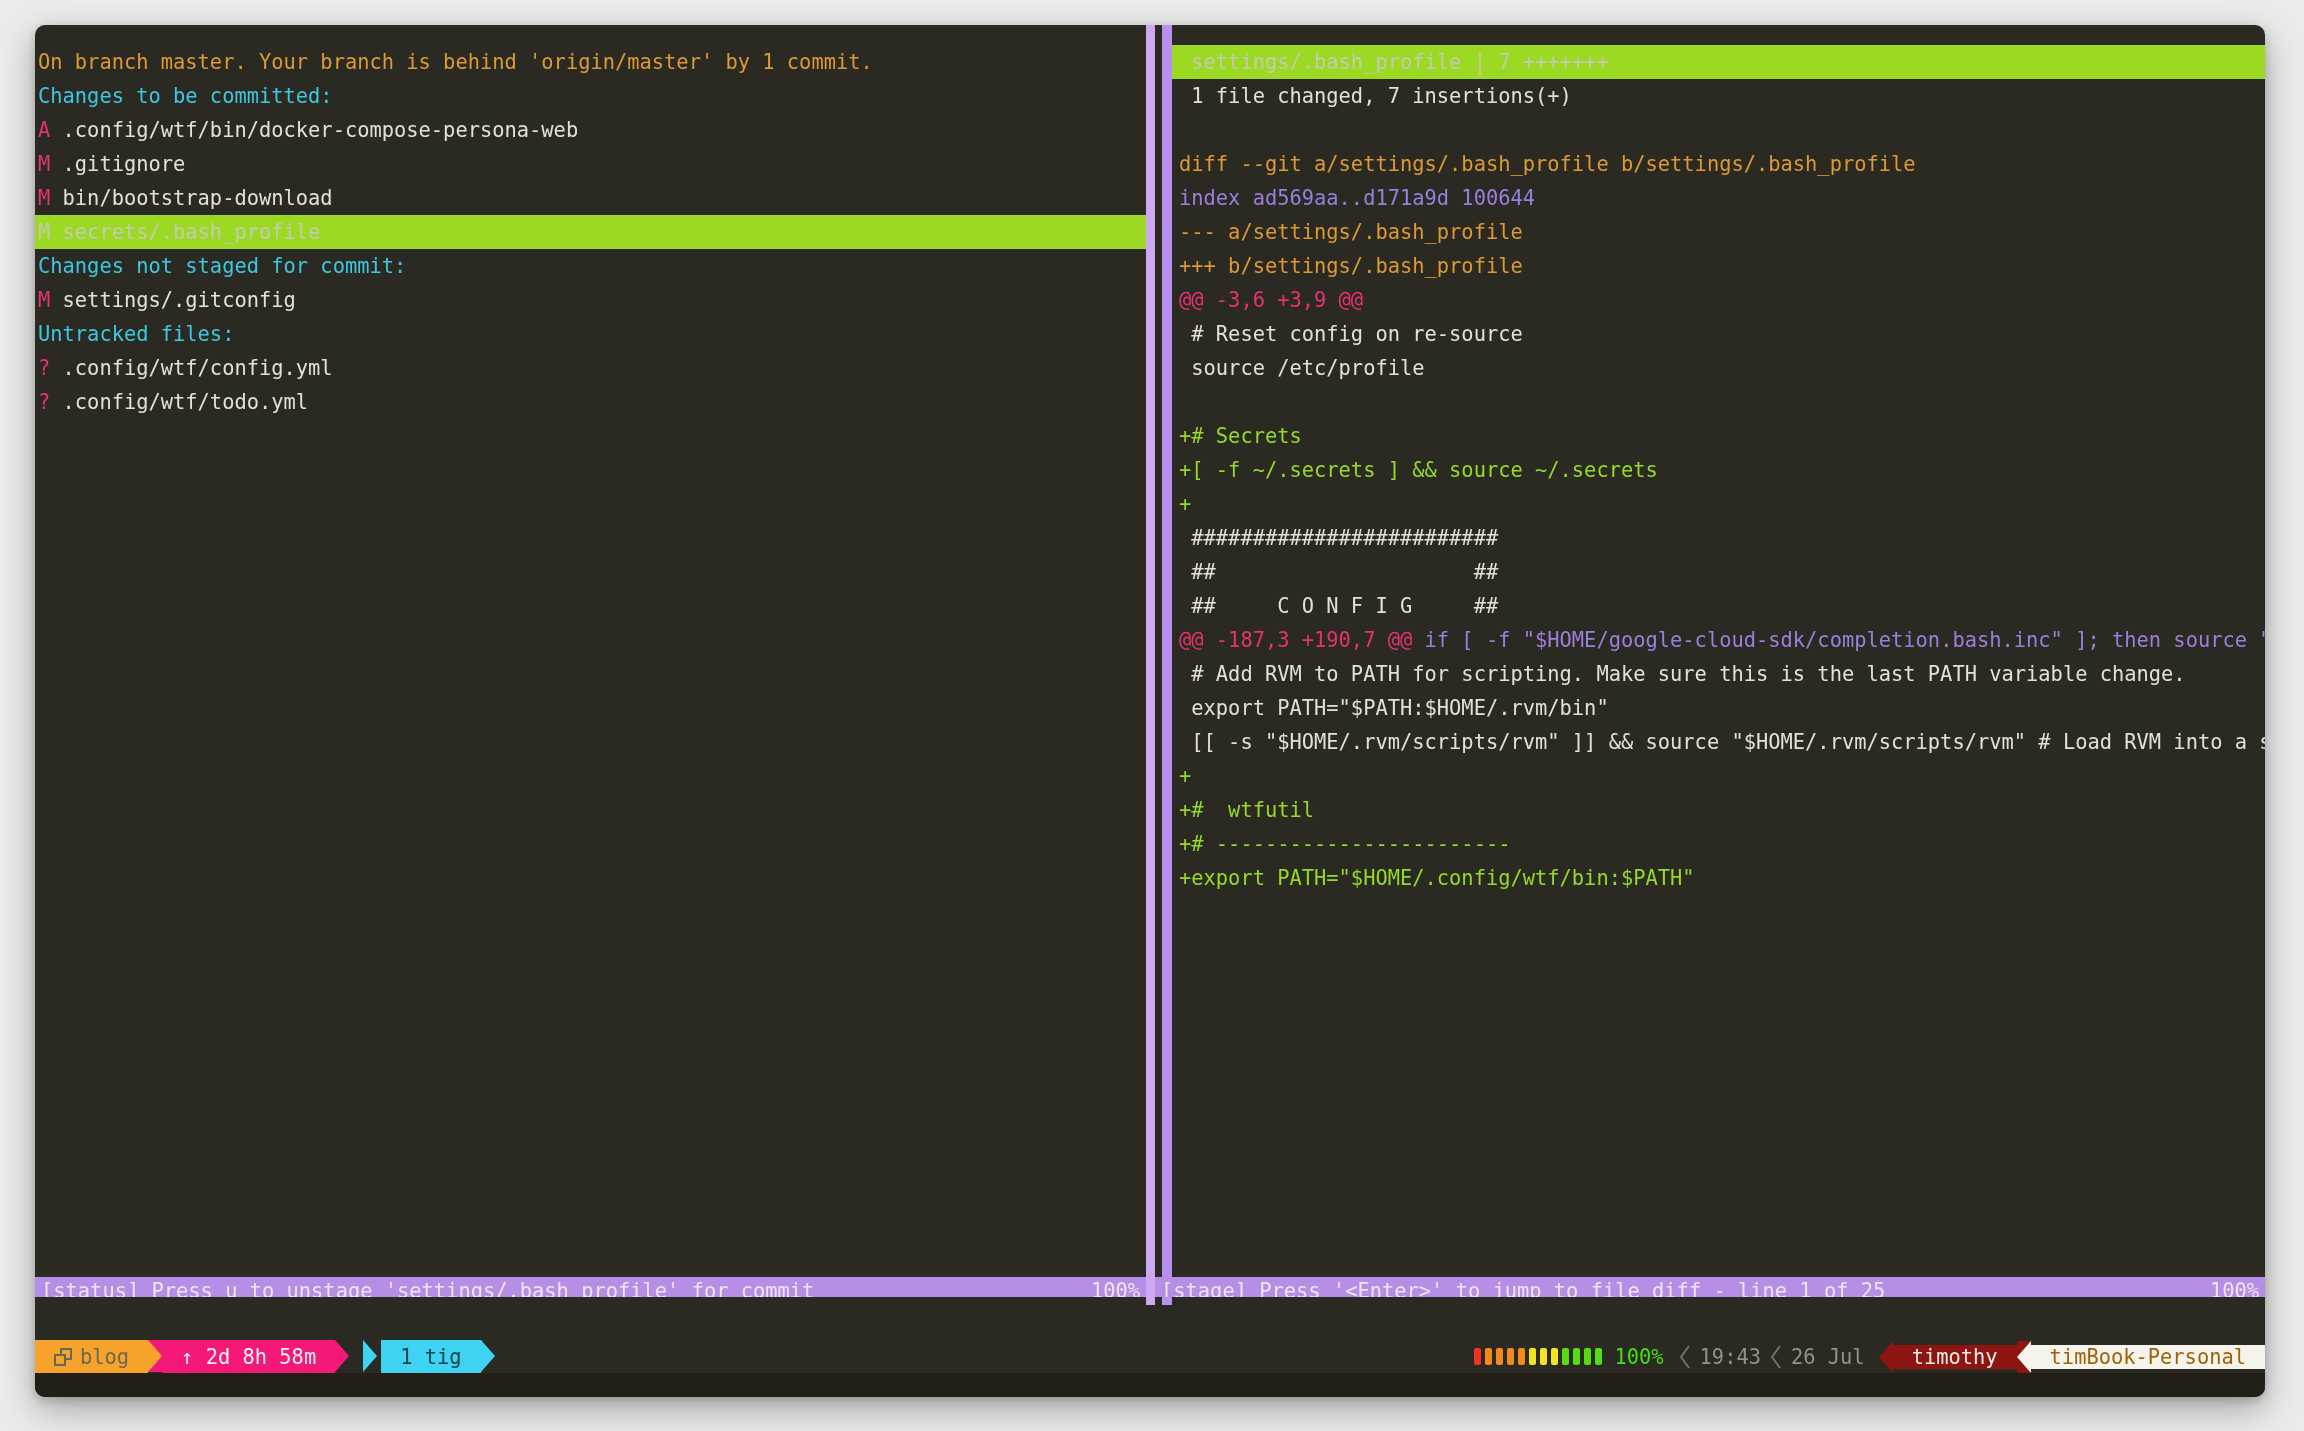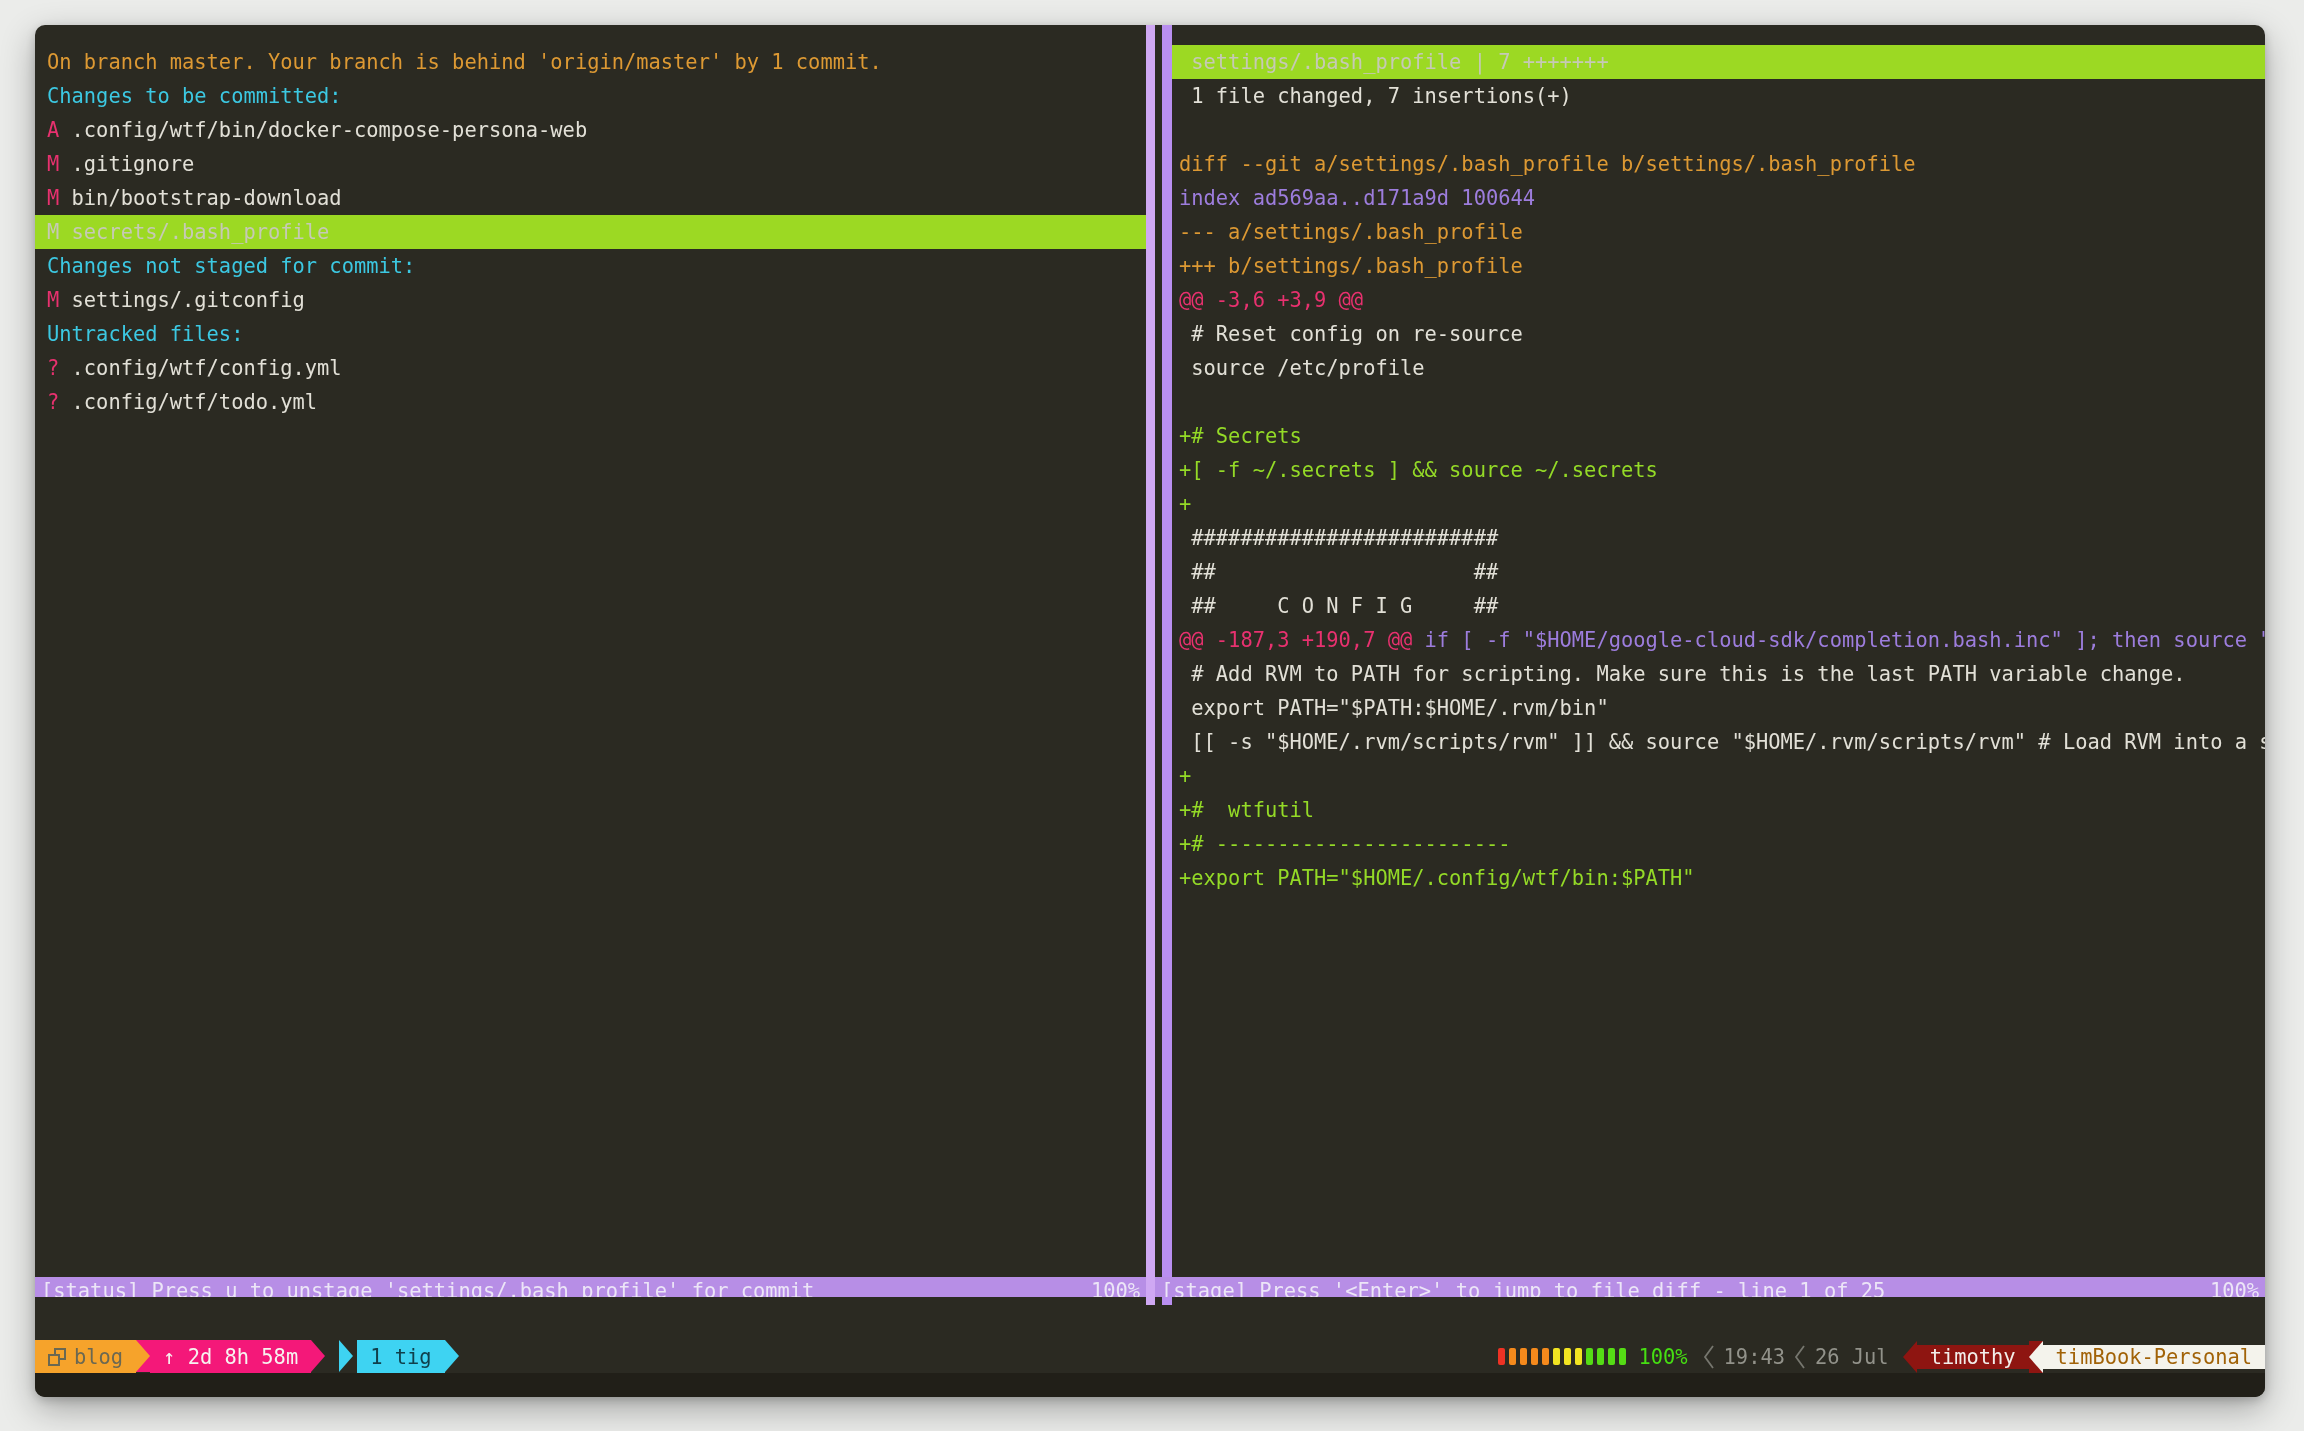--- a/index.html
+++ b/index.html
@@ -14,21 +14,21 @@
     border-radius:10px;
     box-shadow:0 12px 34px rgba(0,0,0,.30),0 3px 10px rgba(0,0,0,.18);
     overflow:hidden;
     font-size:20.4px;
   }
   .pane{position:absolute;top:0;height:1280px;overflow:hidden;}
   .pane-left{left:0;width:1111px;}
   .pane-right{left:1137px;width:1295px;}
   .content{position:absolute;top:20px;left:0;right:0;}
   .line{height:34px;line-height:34px;white-space:pre;overflow:hidden;color:var(--fg);}
-  .pane-left .line{padding-left:12px;}
+  .pane-left .line{padding-left:3px;}
   .pane-right .line{padding-left:7px;}
   .line.selected{background:var(--sel_bg);}
   .c-orange{color:var(--orange);} .c-cyan{color:var(--cyan);}
   .c-pink{color:var(--pink);}     .c-purple{color:var(--purple);}
   .c-green{color:var(--green);}   .c-white{color:var(--fg);}
   .c-sel{color:var(--sel_fg);}
   .divider{position:absolute;top:0;height:1280px;}
   .divider-a{left:1111px;width:9px;background:var(--div_light);}
   .divider-b{left:1127px;width:10px;background:var(--div_dark);}
   .statusbar{
@@ -37,21 +37,21 @@
     display:flex;justify-content:space-between;
     padding:0 6px;white-space:pre;overflow:hidden;box-sizing:border-box;
   }
   .statusbar-left{left:0;width:1111px;}
   .statusbar-right{left:1120px;width:1110px;}
   .tmuxbar{
     position:absolute;left:0;top:1315px;width:2230px;height:33px;
     display:flex;align-items:stretch;overflow:hidden;
   }
   .bar-bottom{position:absolute;left:0;top:1348px;width:2230px;height:24px;background:#211f18;}
-  .seg{display:flex;align-items:center;padding:0 13px;white-space:pre;}
+  .seg{display:flex;align-items:center;padding:0 19px;white-space:pre;}
   .seg-blog{background:var(--tmux_orange);color:var(--tmux_orange_fg);gap:8px;}
   .seg-uptime{background:var(--tmux_pink);color:#f7f3f0;}
   .seg-win{background:var(--tmux_cyan);color:#10404c;margin-left:4px;}
   .seg-user{background:var(--tmux_maroon);color:#f2eeea;}
   .seg-host{background:var(--tmux_cream);color:#a16207;}
   .arrow-r{width:0;height:0;border-top:16.5px solid transparent;border-bottom:16.5px solid transparent;}
   .arrow-l{width:0;height:0;border-top:16.5px solid transparent;border-bottom:16.5px solid transparent;}
   .ar-orange{border-left:14px solid var(--tmux_orange);background:var(--tmux_pink);}
   .ar-pink{border-left:14px solid var(--tmux_pink);}
   .ar-cyan-in{border-left:14px solid var(--tmux_cyan);margin-left:14px;}

